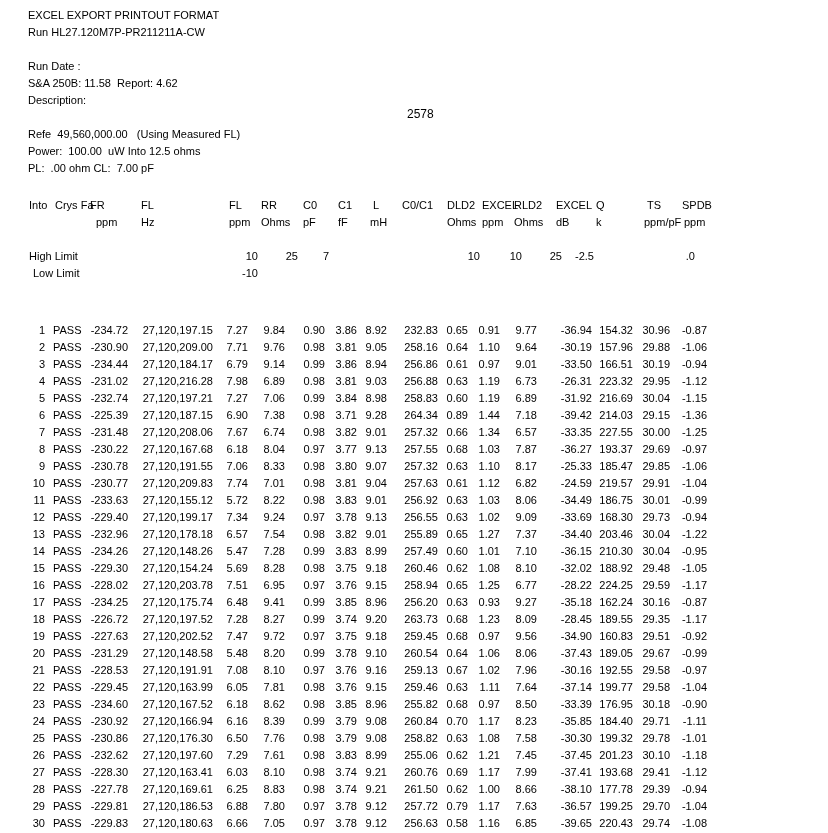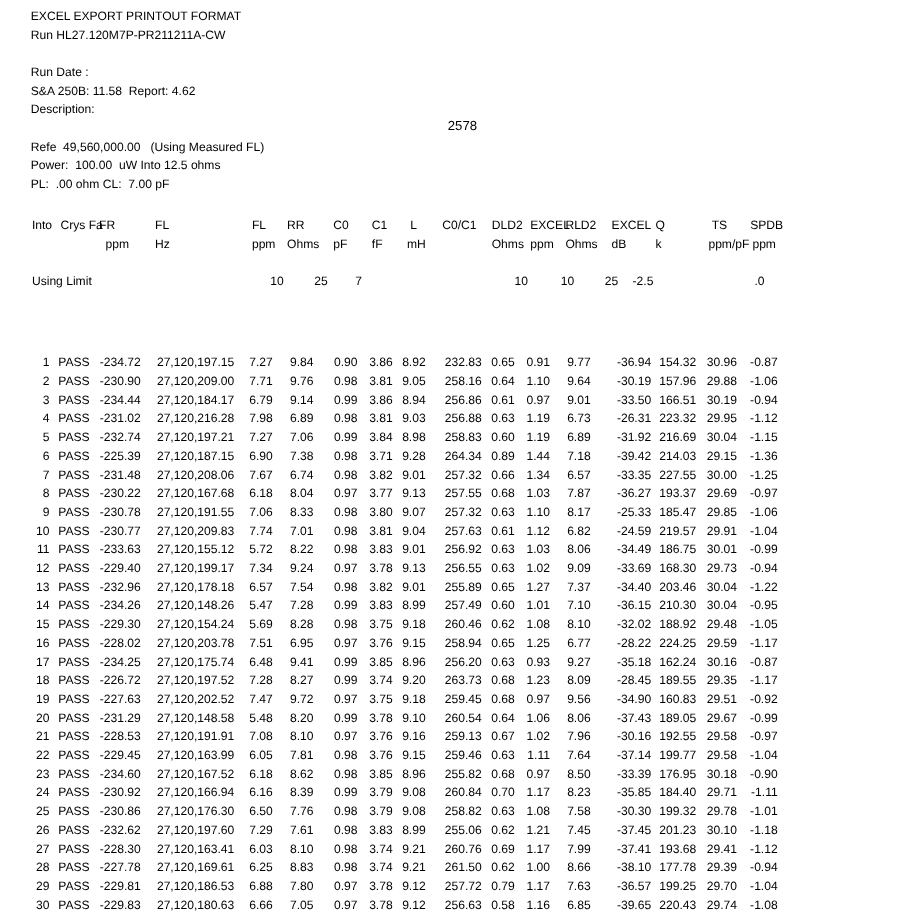--- a/index.html
+++ b/index.html
@@ -65,29 +65,33 @@
       <span class="hspan" style="left: 447px;">Ohms</span>
       <span class="hspan" style="left: 482px;">ppm</span>
       <span class="hspan" style="left: 514px;">Ohms</span>
       <span class="hspan" style="left: 556px;">dB</span>
       <span class="hspan" style="left: 596px;">k</span>
       <span class="hspan" style="left: 644px;">ppm/pF</span>
       <span class="hspan" style="left: 684px;">ppm</span>
     </div>
 
   <div class="bandrow" id="limit-high" style="top:250px">
-    <span class="hspan" style="left:29px">Using Limit</span>
+    <span class="hspan" style="left:29px">High Limit</span>
   <span class="limval" style="left: 208px;">10</span>
       <span class="limval" style="left: 248px;">25</span>
       <span class="limval" style="left: 279px;">7</span>
       <span class="limval" style="left: 430px;">10</span>
       <span class="limval" style="left: 472px;">10</span>
       <span class="limval" style="left: 512px;">25</span>
       <span class="limval" style="left: 544px;">-2.5</span>
       <span class="limval" style="left: 645px;">.0</span>
+    </div>
+  <div class="bandrow" id="limit-low" style="top:267px">
+    <span class="hspan" style="left:33px">Low Limit</span>
+  <span class="limval" style="left: 208px;">-10</span>
     </div>
 
   <div id="rows">
       <div class="trow"><span class="cell" style="width: 17px;">1</span><span class="cell status" style="width: 39px;">PASS</span><span class="cell" style="width: 44px;">-234.72</span><span class="cell" style="width: 85px;">27,120,197.15</span><span class="cell" style="width: 35px;">7.27</span><span class="cell" style="width: 37px;">9.84</span><span class="cell" style="width: 40px;">0.90</span><span class="cell" style="width: 32px;">3.86</span><span class="cell" style="width: 30px;">8.92</span><span class="cell" style="width: 51px;">232.83</span><span class="cell" style="width: 30px;">0.65</span><span class="cell" style="width: 32px;">0.91</span><span class="cell" style="width: 37px;">9.77</span><span class="cell" style="width: 55px;">-36.94</span><span class="cell" style="width: 41px;">154.32</span><span class="cell" style="width: 37px;">30.96</span><span class="cell" style="width: 37px;">-0.87</span></div>
       <div class="trow"><span class="cell" style="width: 17px;">2</span><span class="cell status" style="width: 39px;">PASS</span><span class="cell" style="width: 44px;">-230.90</span><span class="cell" style="width: 85px;">27,120,209.00</span><span class="cell" style="width: 35px;">7.71</span><span class="cell" style="width: 37px;">9.76</span><span class="cell" style="width: 40px;">0.98</span><span class="cell" style="width: 32px;">3.81</span><span class="cell" style="width: 30px;">9.05</span><span class="cell" style="width: 51px;">258.16</span><span class="cell" style="width: 30px;">0.64</span><span class="cell" style="width: 32px;">1.10</span><span class="cell" style="width: 37px;">9.64</span><span class="cell" style="width: 55px;">-30.19</span><span class="cell" style="width: 41px;">157.96</span><span class="cell" style="width: 37px;">29.88</span><span class="cell" style="width: 37px;">-1.06</span></div>
       <div class="trow"><span class="cell" style="width: 17px;">3</span><span class="cell status" style="width: 39px;">PASS</span><span class="cell" style="width: 44px;">-234.44</span><span class="cell" style="width: 85px;">27,120,184.17</span><span class="cell" style="width: 35px;">6.79</span><span class="cell" style="width: 37px;">9.14</span><span class="cell" style="width: 40px;">0.99</span><span class="cell" style="width: 32px;">3.86</span><span class="cell" style="width: 30px;">8.94</span><span class="cell" style="width: 51px;">256.86</span><span class="cell" style="width: 30px;">0.61</span><span class="cell" style="width: 32px;">0.97</span><span class="cell" style="width: 37px;">9.01</span><span class="cell" style="width: 55px;">-33.50</span><span class="cell" style="width: 41px;">166.51</span><span class="cell" style="width: 37px;">30.19</span><span class="cell" style="width: 37px;">-0.94</span></div>
       <div class="trow"><span class="cell" style="width: 17px;">4</span><span class="cell status" style="width: 39px;">PASS</span><span class="cell" style="width: 44px;">-231.02</span><span class="cell" style="width: 85px;">27,120,216.28</span><span class="cell" style="width: 35px;">7.98</span><span class="cell" style="width: 37px;">6.89</span><span class="cell" style="width: 40px;">0.98</span><span class="cell" style="width: 32px;">3.81</span><span class="cell" style="width: 30px;">9.03</span><span class="cell" style="width: 51px;">256.88</span><span class="cell" style="width: 30px;">0.63</span><span class="cell" style="width: 32px;">1.19</span><span class="cell" style="width: 37px;">6.73</span><span class="cell" style="width: 55px;">-26.31</span><span class="cell" style="width: 41px;">223.32</span><span class="cell" style="width: 37px;">29.95</span><span class="cell" style="width: 37px;">-1.12</span></div>
       <div class="trow"><span class="cell" style="width: 17px;">5</span><span class="cell status" style="width: 39px;">PASS</span><span class="cell" style="width: 44px;">-232.74</span><span class="cell" style="width: 85px;">27,120,197.21</span><span class="cell" style="width: 35px;">7.27</span><span class="cell" style="width: 37px;">7.06</span><span class="cell" style="width: 40px;">0.99</span><span class="cell" style="width: 32px;">3.84</span><span class="cell" style="width: 30px;">8.98</span><span class="cell" style="width: 51px;">258.83</span><span class="cell" style="width: 30px;">0.60</span><span class="cell" style="width: 32px;">1.19</span><span class="cell" style="width: 37px;">6.89</span><span class="cell" style="width: 55px;">-31.92</span><span class="cell" style="width: 41px;">216.69</span><span class="cell" style="width: 37px;">30.04</span><span class="cell" style="width: 37px;">-1.15</span></div>
       <div class="trow"><span class="cell" style="width: 17px;">6</span><span class="cell status" style="width: 39px;">PASS</span><span class="cell" style="width: 44px;">-225.39</span><span class="cell" style="width: 85px;">27,120,187.15</span><span class="cell" style="width: 35px;">6.90</span><span class="cell" style="width: 37px;">7.38</span><span class="cell" style="width: 40px;">0.98</span><span class="cell" style="width: 32px;">3.71</span><span class="cell" style="width: 30px;">9.28</span><span class="cell" style="width: 51px;">264.34</span><span class="cell" style="width: 30px;">0.89</span><span class="cell" style="width: 32px;">1.44</span><span class="cell" style="width: 37px;">7.18</span><span class="cell" style="width: 55px;">-39.42</span><span class="cell" style="width: 41px;">214.03</span><span class="cell" style="width: 37px;">29.15</span><span class="cell" style="width: 37px;">-1.36</span></div>
       <div class="trow"><span class="cell" style="width: 17px;">7</span><span class="cell status" style="width: 39px;">PASS</span><span class="cell" style="width: 44px;">-231.48</span><span class="cell" style="width: 85px;">27,120,208.06</span><span class="cell" style="width: 35px;">7.67</span><span class="cell" style="width: 37px;">6.74</span><span class="cell" style="width: 40px;">0.98</span><span class="cell" style="width: 32px;">3.82</span><span class="cell" style="width: 30px;">9.01</span><span class="cell" style="width: 51px;">257.32</span><span class="cell" style="width: 30px;">0.66</span><span class="cell" style="width: 32px;">1.34</span><span class="cell" style="width: 37px;">6.57</span><span class="cell" style="width: 55px;">-33.35</span><span class="cell" style="width: 41px;">227.55</span><span class="cell" style="width: 37px;">30.00</span><span class="cell" style="width: 37px;">-1.25</span></div>

